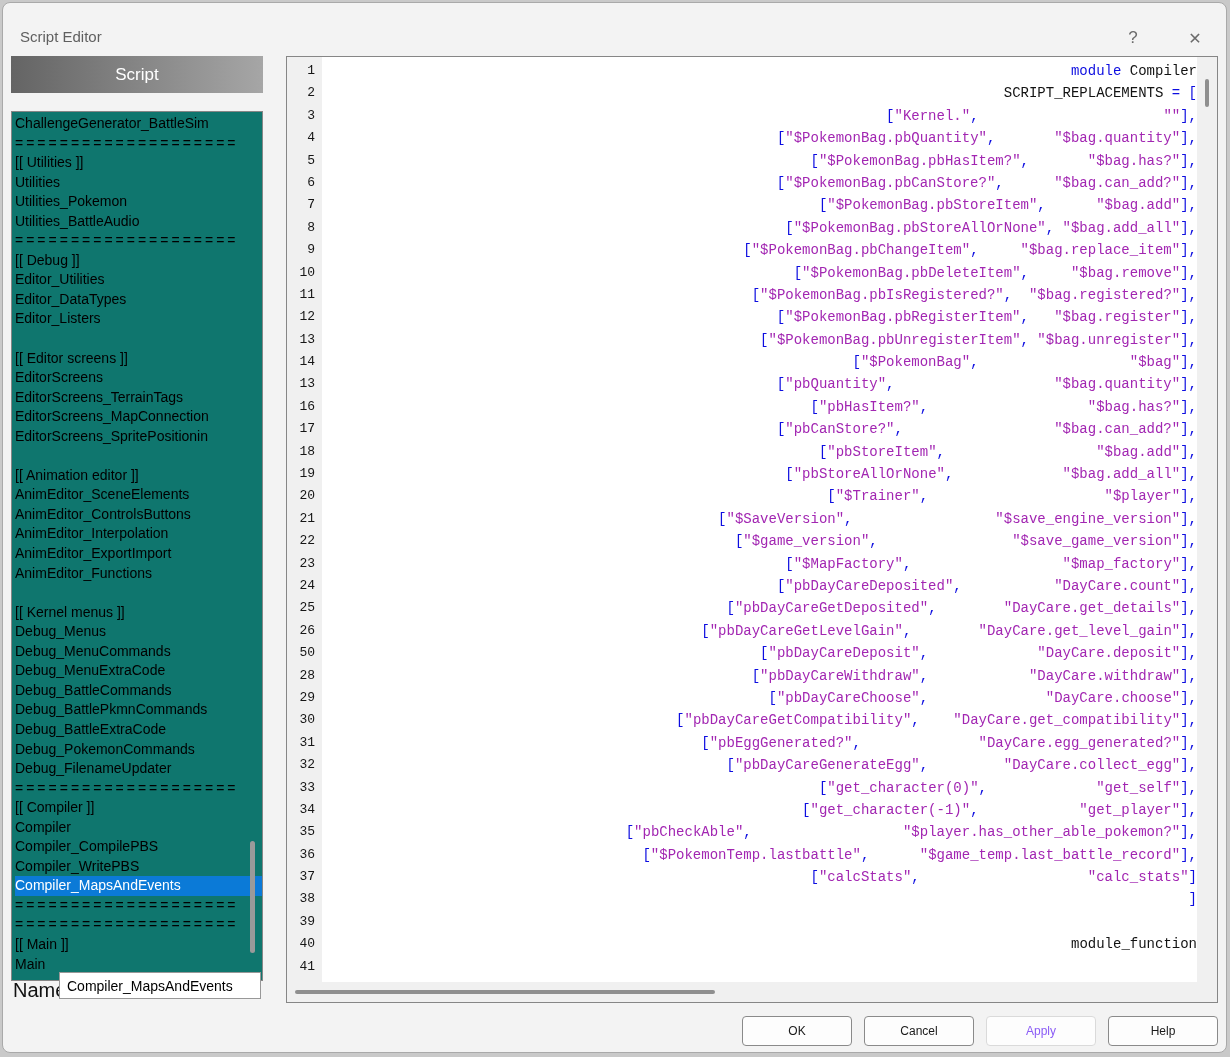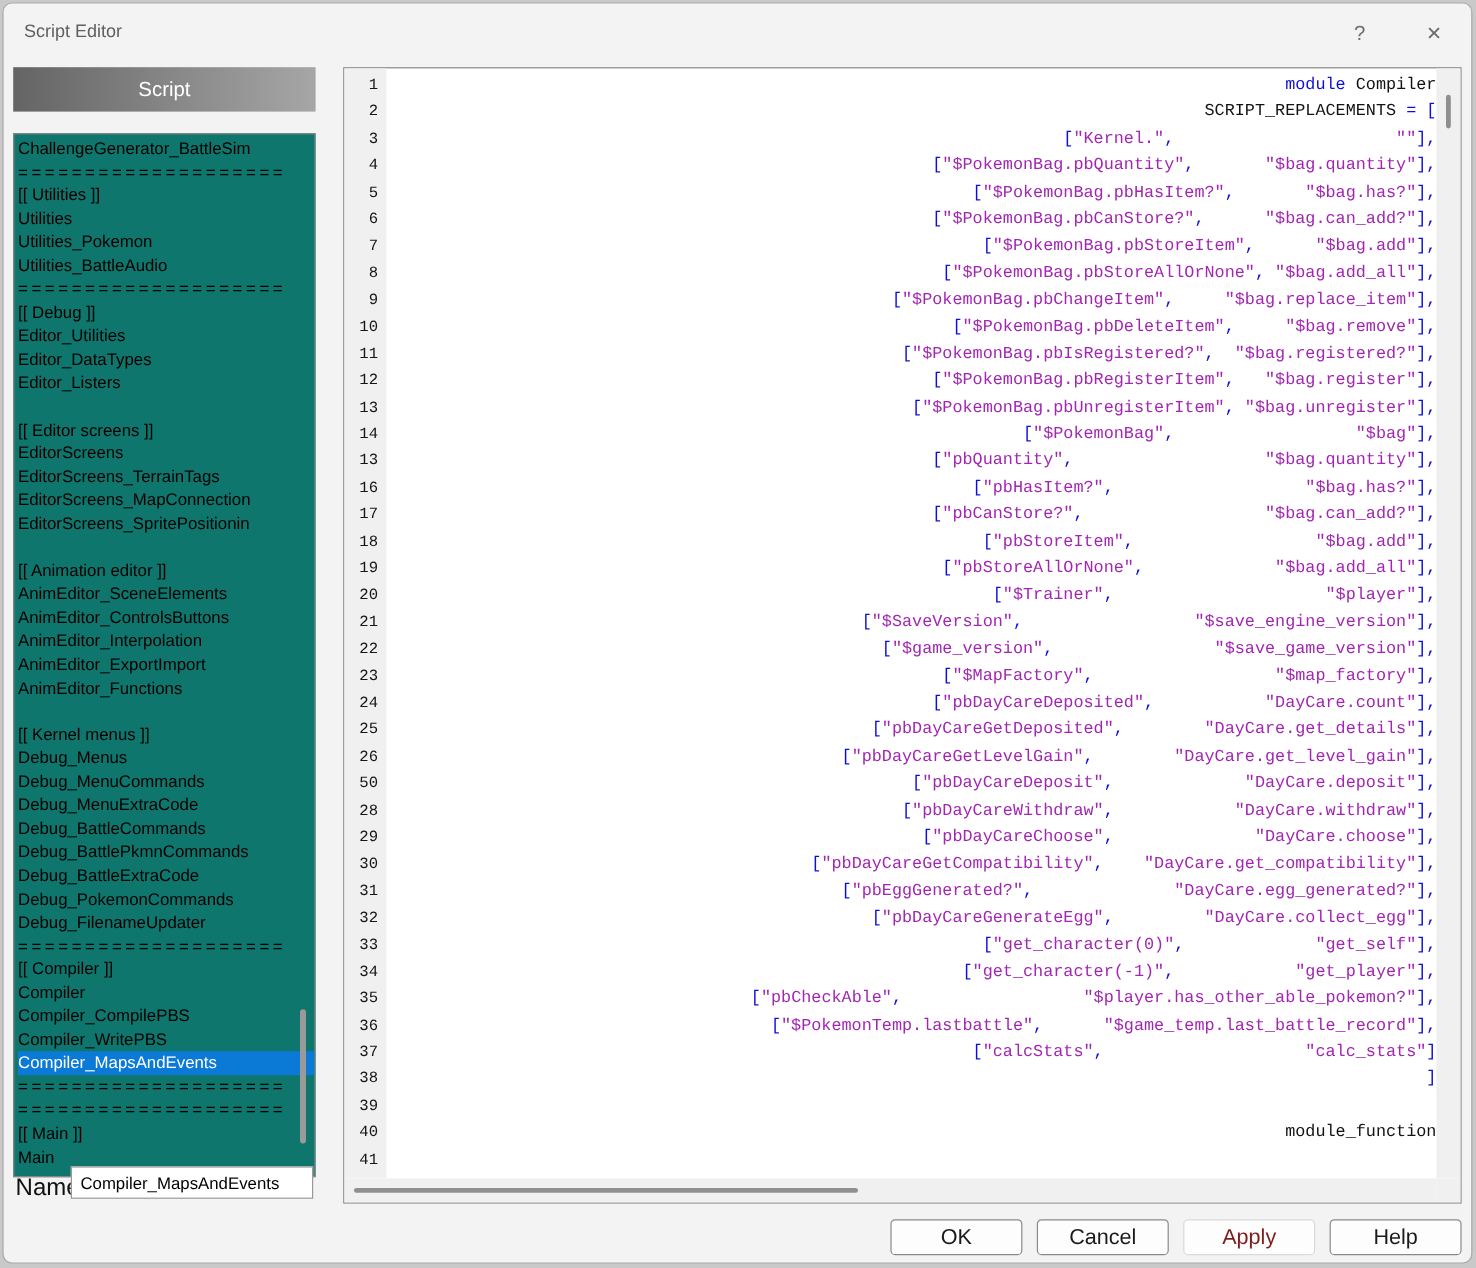--- a/index.html
+++ b/index.html
@@ -2,21 +2,21 @@
 <html style="--accent: #0b7ad7; --kw: #0d0de0; --str: #a226b2; --hdr1: #646464; --hdr2: #a6a6a6;"><head>
 <meta charset="utf-8">
 <style>
   * { margin:0; padding:0; box-sizing:border-box; }
   html,body { width:1230px; height:1057px; background:#c9c9c9; font-family:"Liberation Sans", sans-serif; overflow:hidden; }
 
   .window { position:absolute; left:2px; top:2px; width:1225px; height:1051px;
     background:#f3f3f3; border:1px solid #a9a9a9; border-radius:8px; overflow:hidden; }
 
   
-  .titlebar { position:absolute; left:0; top:4px; right:0; height:42px; }
+  .titlebar { position:absolute; left:0; top:14px; right:0; height:42px; }
   .title { position:absolute; left:17px; top:11px; font-size:15px; color:#5f5f5f; }
   .cap-btn { position:absolute; top:4px; width:42px; height:34px; display:flex; align-items:center; justify-content:center;
     color:#6b6b6b; font-size:17px; cursor:default; }
   .cap-help { right:72px; }
   .cap-close { right:10px; font-size:16px; }
 
   
   .script-hdr { position:absolute; left:8px; top:53px; width:252px; height:37px;
     background:linear-gradient(90deg, var(--hdr1,#646464), var(--hdr2,#a6a6a6));
     color:#ffffff; font-size:17px; display:flex; align-items:center; justify-content:center; }
@@ -45,22 +45,22 @@
 
   .vsb { position:absolute; right:0; top:0; bottom:20px; width:20px; background:#f0f0f0; }
   .vsb-thumb { position:absolute; left:8px; top:22px; width:4px; height:28px; background:#8f8f8f; border-radius:2px; }
   .hsb { position:absolute; left:0; right:20px; bottom:0; height:20px; background:#f0f0f0; }
   .hsb-thumb { position:absolute; left:8px; top:8px; height:4px; width:420px; background:#8f8f8f; border-radius:2px; }
   .sb-corner { position:absolute; right:0; bottom:0; width:20px; height:20px; background:#f0f0f0; }
 
   
   .btnbar { position:absolute; left:739px; top:1013px; display:flex; gap:12px; }
   .btn { width:110px; height:30px; border:1px solid #8a8a8a; border-radius:4px; background:#fdfdfd;
-    font-family:"Liberation Sans",sans-serif; font-size:18px; color:#1a1a1a; }
-  .btn:disabled { color:#7f1d1d; border-color:#dadada; }
+    font-family:"Liberation Sans",sans-serif; font-size:12px; color:#1a1a1a; }
+  .btn:disabled { color:#8b5cf6; border-color:#dadada; }
 </style>
 </head>
 <body>
 
 <div class="window">
 
   <div class="titlebar">
     <span class="title">Script Editor</span>
     <span class="cap-btn cap-help">
       <span>?</span>

